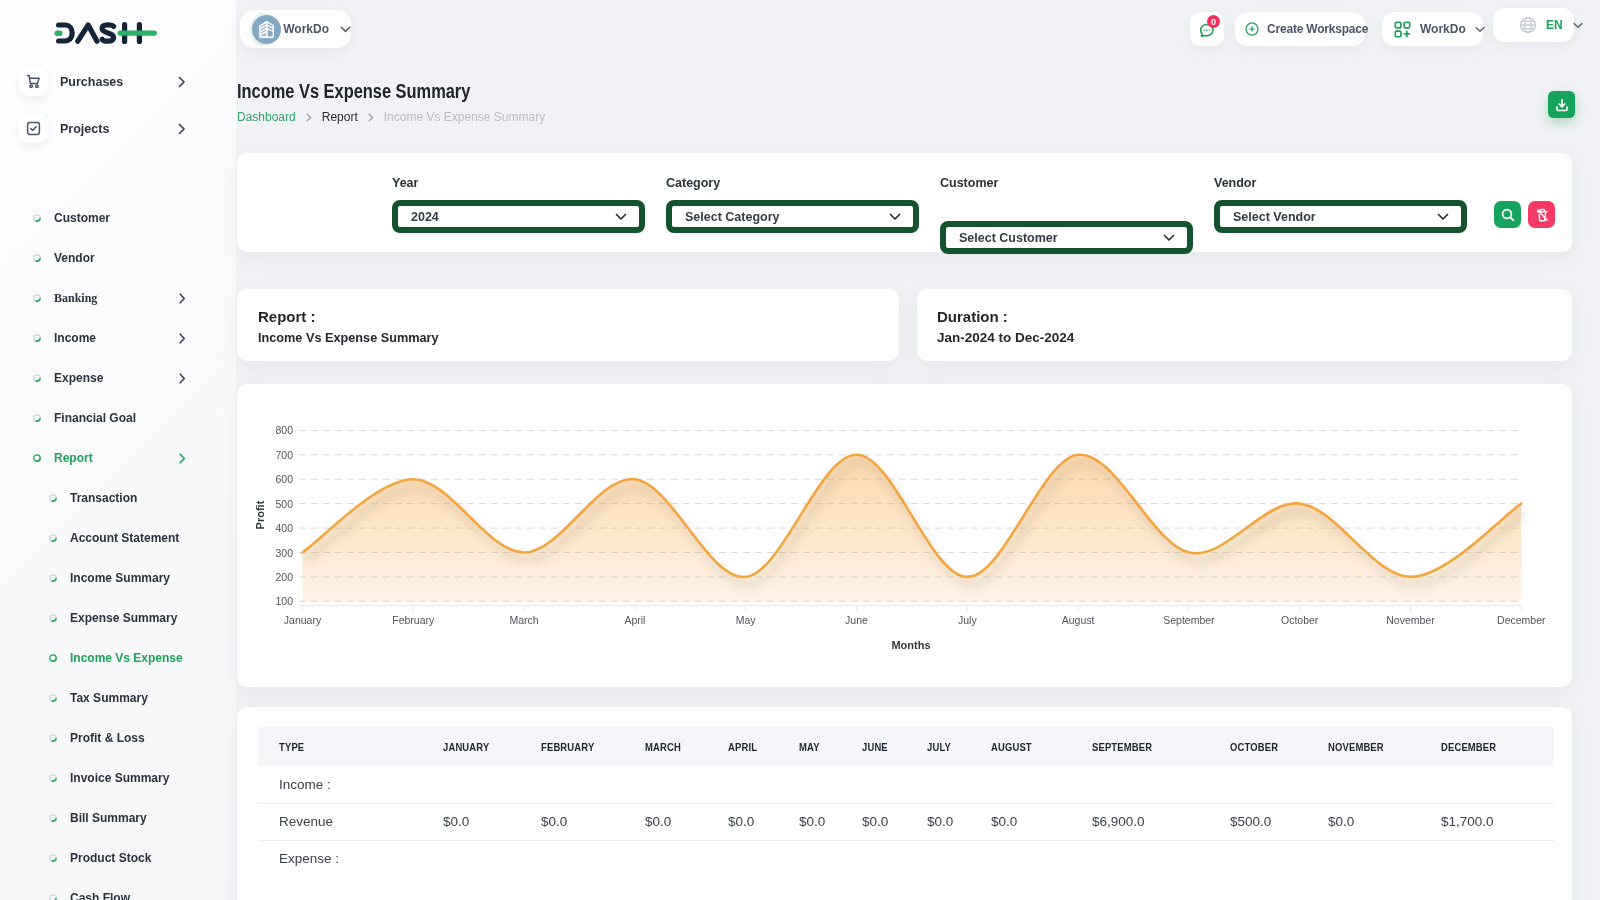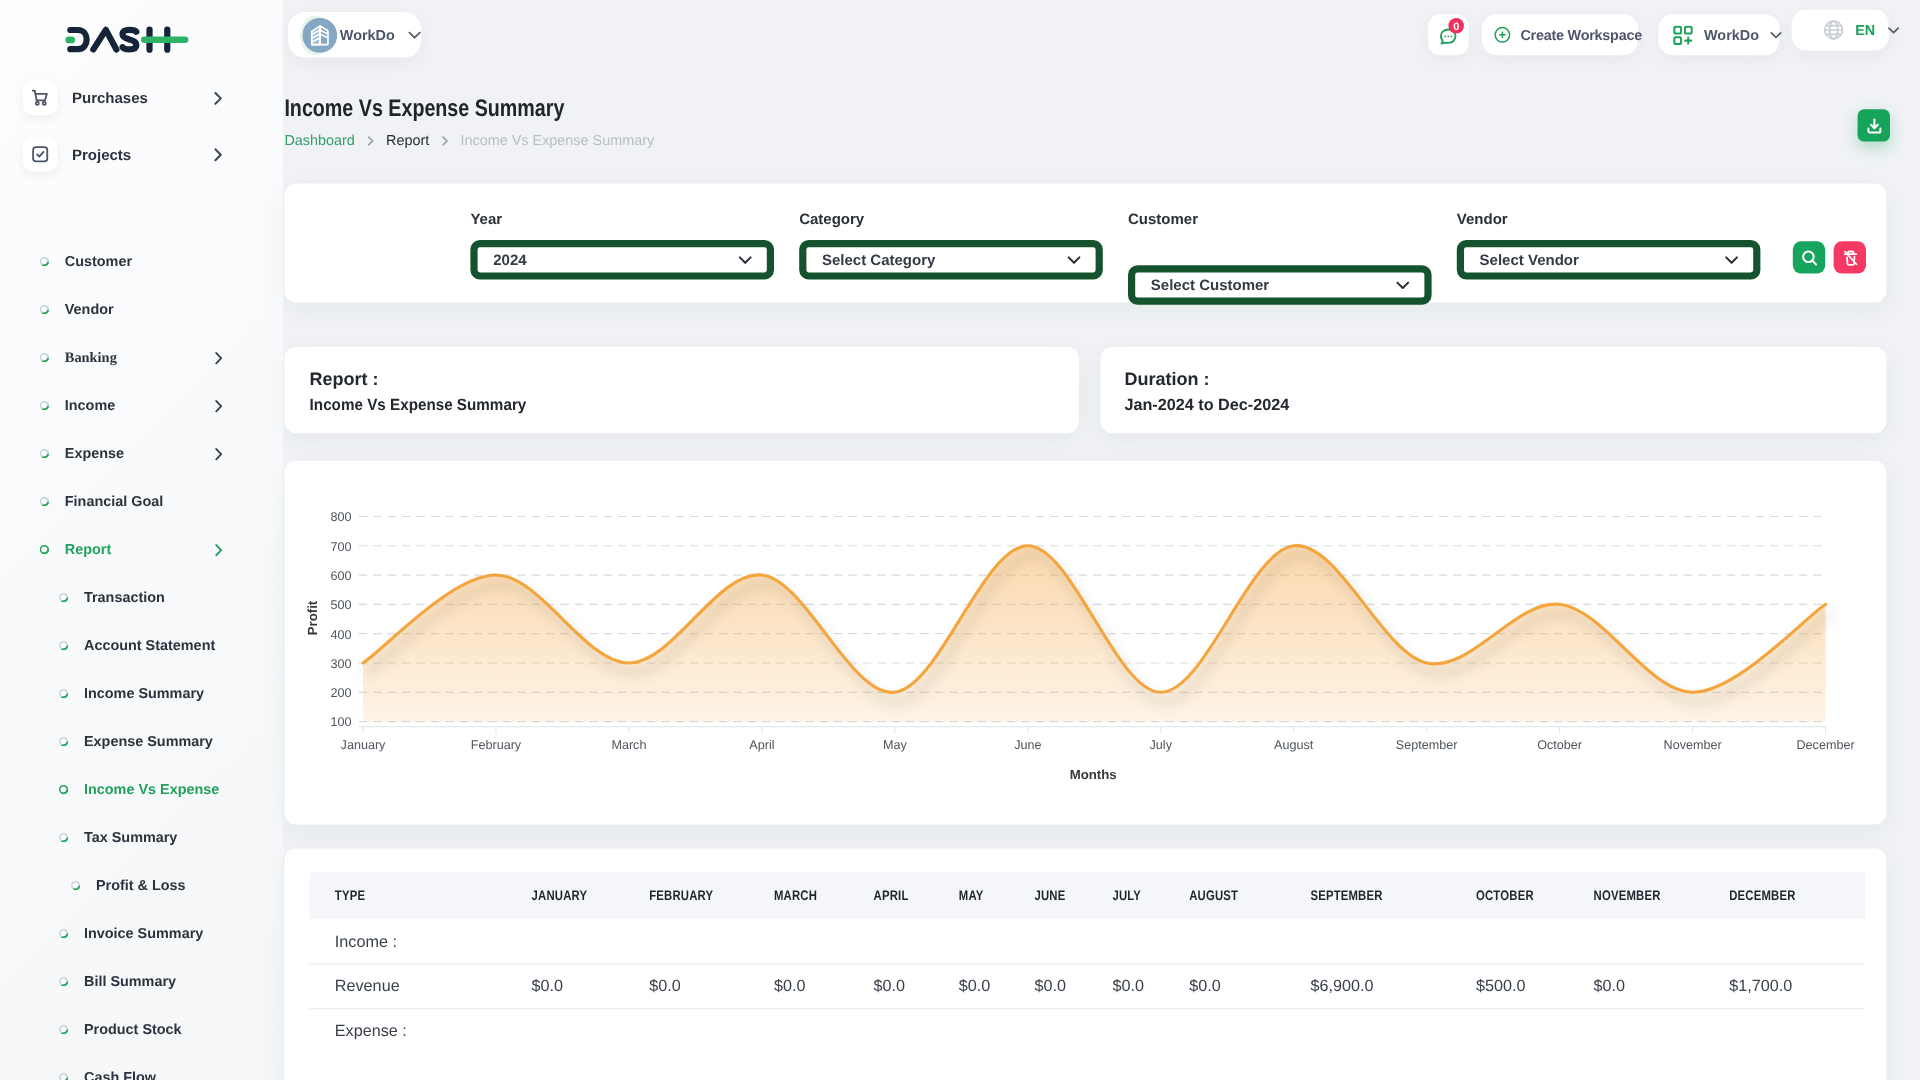--- a/index.html
+++ b/index.html
@@ -215,21 +215,21 @@
     </div>
   <div class="sub" style="left:49px;top:688px;width:154px;">
       <span class="blt">
         <svg width="8" height="8" viewBox="0 0 8 8" fill="none">
           <circle cx="4" cy="4" r="3.2" stroke="#ccd2dc" stroke-width="1.3"></circle>
           <path d="M7 4.7A3.2 3.2 0 0 1 2.95 7" stroke="#2aa65e" stroke-width="1.6" stroke-linecap="round"></path>
         </svg>
       </span>
       <span class="t" style="color:#2c333e;">Tax Summary</span>
     </div>
-  <div class="sub" style="left:59px;top:728px;width:154px;">
+  <div class="sub" style="left:49px;top:728px;width:154px;">
       <span class="blt">
         <svg width="8" height="8" viewBox="0 0 8 8" fill="none">
           <circle cx="4" cy="4" r="3.2" stroke="#ccd2dc" stroke-width="1.3"></circle>
           <path d="M7 4.7A3.2 3.2 0 0 1 2.95 7" stroke="#2aa65e" stroke-width="1.6" stroke-linecap="round"></path>
         </svg>
       </span>
       <span class="t" style="color:#2c333e;">Profit &amp; Loss</span>
     </div>
   <div class="sub" style="left:49px;top:768px;width:154px;">
       <span class="blt">

